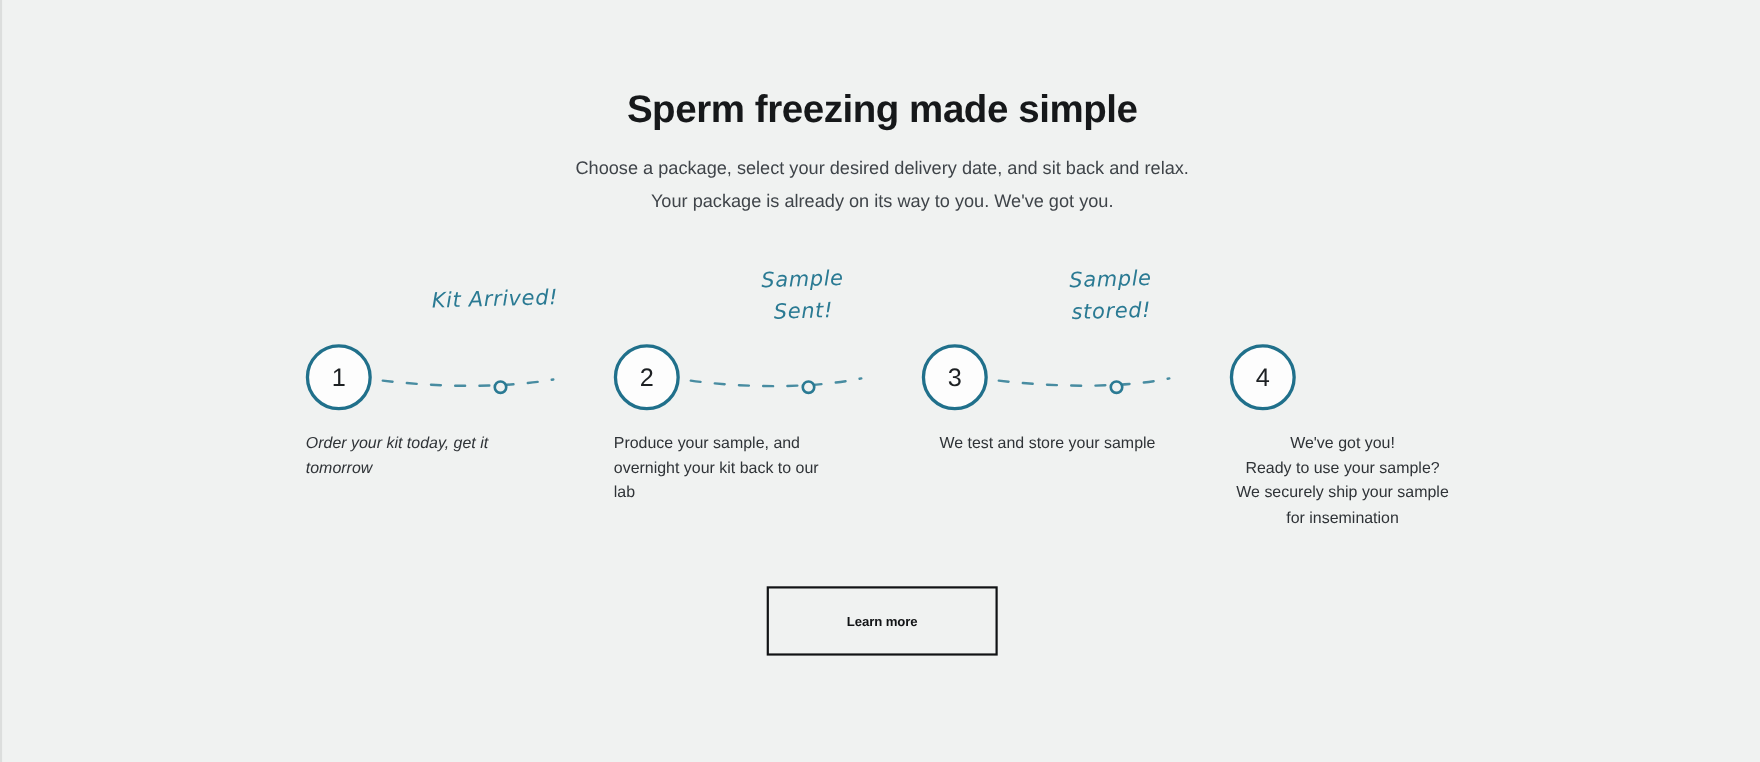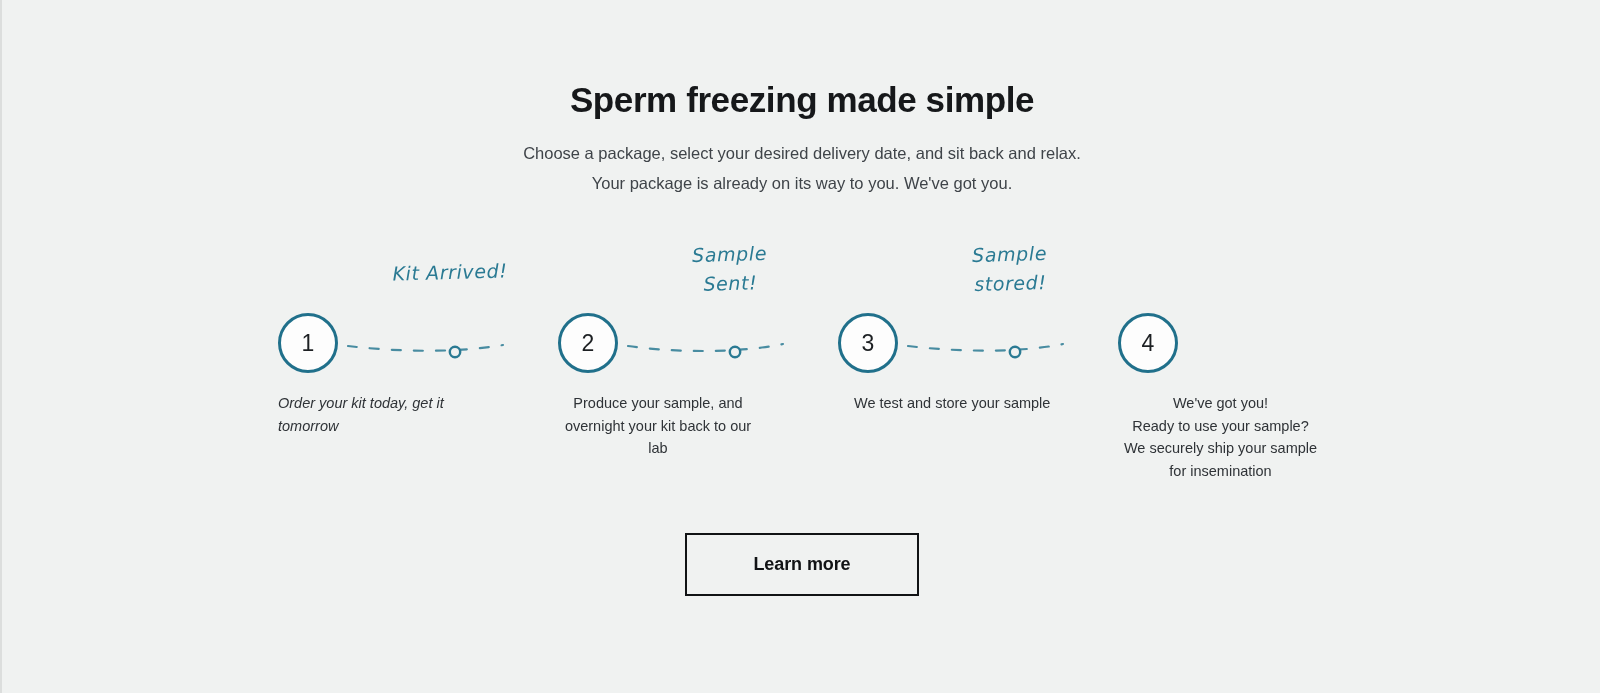--- a/index.html
+++ b/index.html
@@ -105,21 +105,21 @@
   .step-desc {
     position: absolute;
     top: 152px;
     width: 200px;
     font-size: 14.5px;
     line-height: 22.5px;
     color: #2f3337;
   }
 
   .step-desc.n1 { left: 0px; font-style: italic; }
-  .step-desc.n2 { left: 280px; text-align: center; }
+  .step-desc.n2 { left: 280px; }
   .step-desc.n3 { left: 576px; }
   .step-desc.n4 { left: 840px; width: 205px; }
 
   
   .annotation {
     position: absolute;
     color: #2a7a93;
     font-family: "DejaVu Sans", sans-serif;
     font-size: 19px;
     line-height: 29px;
@@ -139,27 +139,27 @@
   .cta-wrap {
     position: absolute;
     top: 533px;
     left: 0;
     width: 1600px;
     display: flex;
     justify-content: center;
   }
 
   .cta-button {
-    width: 234px;
+    width: 210px;
     height: 63px;
     border: 2.5px solid #111315;
     background: transparent;
     color: #111315;
     font-family: "Liberation Sans", sans-serif;
-    font-size: 18px;
+    font-size: 12px;
     font-weight: 700;
     letter-spacing: -0.1px;
     cursor: pointer;
     display: flex;
     align-items: center;
     justify-content: center;
   }
 </style>
 </head>
 <body>

